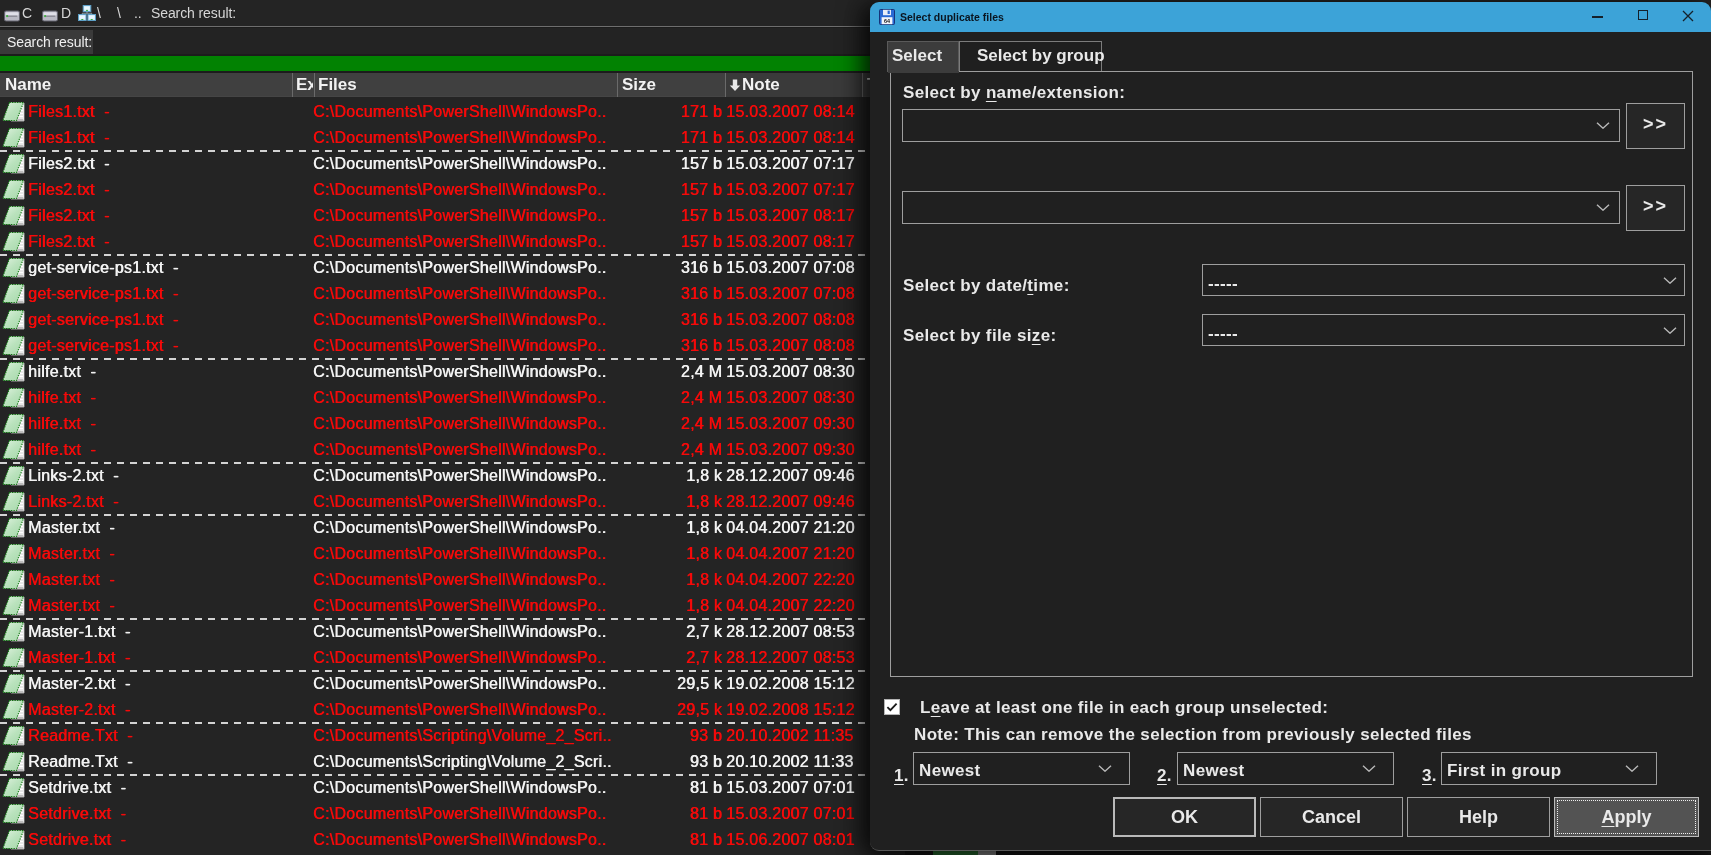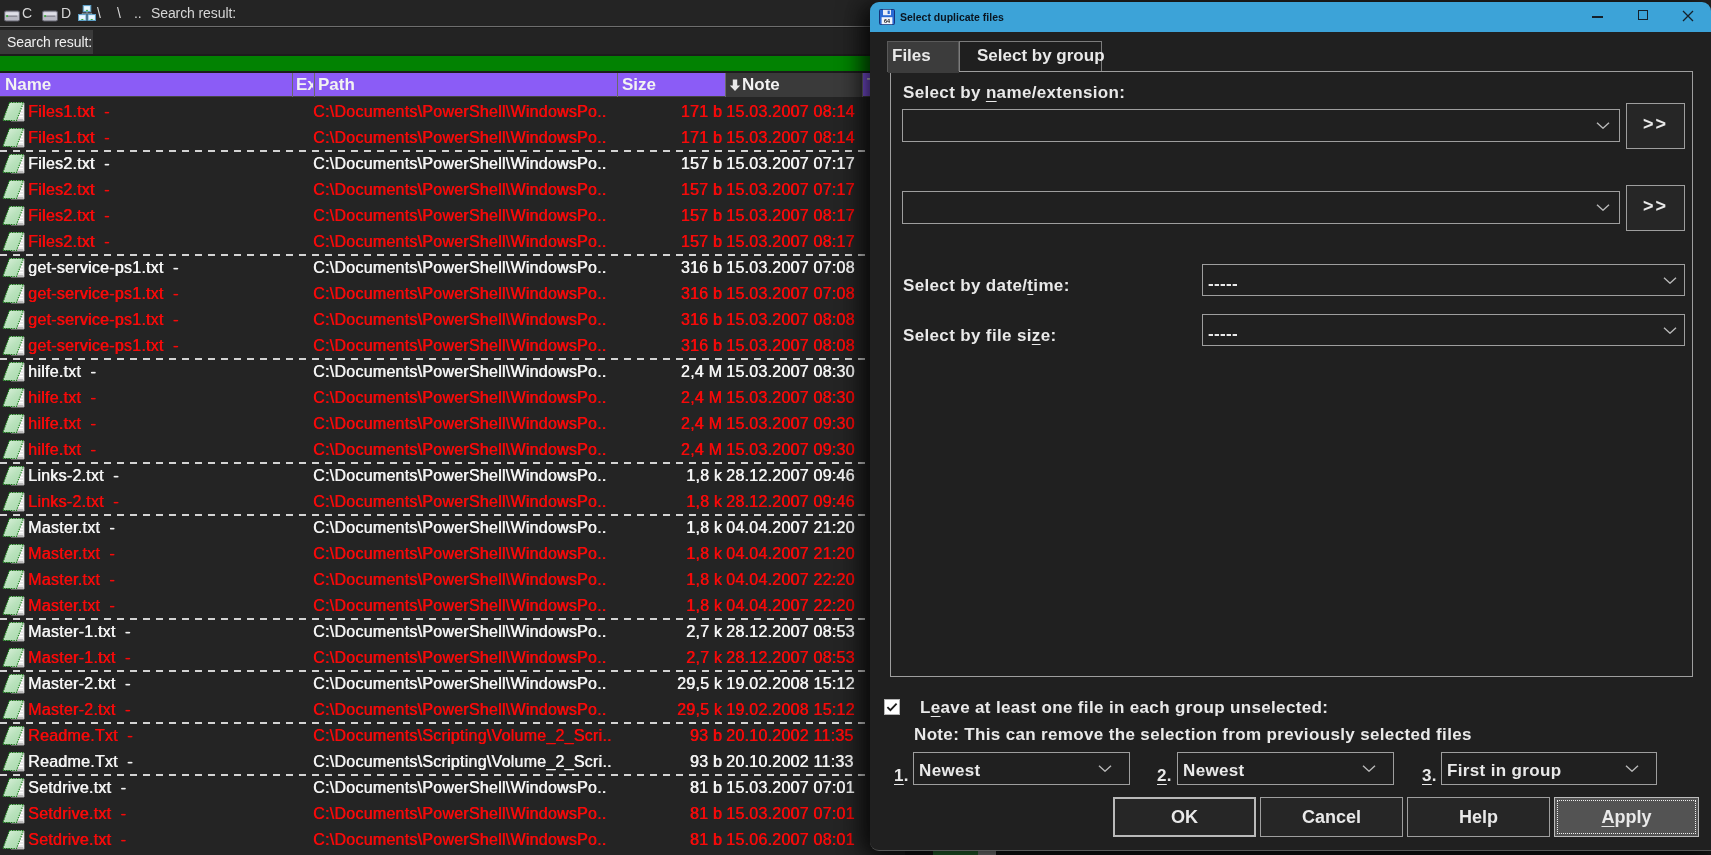--- a/index.html
+++ b/index.html
@@ -6,21 +6,21 @@
 body { font-family:"Liberation Sans", sans-serif; position:relative; }
 #page { position:absolute; left:0; top:0; width:1711px; height:855px; }
 .abs { position:absolute; }
 
 
 #toolbar { position:absolute; left:0; top:0; width:100%; height:27px; background:#242424; border-bottom:1px solid #6e6e6e; }
 #toolbar .t { position:absolute; top:5px; color:#d6d6d6; font-size:14px; letter-spacing:-0.1px; }
 #tabstrip { position:absolute; left:0; top:28px; width:100%; height:26px; background:#232323; }
 #tab1 { position:absolute; left:0; top:2px; width:93px; height:24px; background:#3a3a3a; color:#f0f0f0; font-size:14px; letter-spacing:-0.1px; padding:4px 0 0 7px; white-space:nowrap; overflow:hidden; }
 #greenbar { position:absolute; left:0; top:56px; width:100%; height:15px; background:#028202; }
-#header { position:absolute; left:0; top:73px; width:100%; height:24px; background:#8b5cf6; border-bottom:1px solid #454545; color:#f2f2f2; font-size:17px; font-weight:bold; }
+#header { position:absolute; left:0; top:73px; width:100%; height:24px; background:#404040; border-bottom:1px solid #454545; color:#f2f2f2; font-size:17px; font-weight:bold; }
 #header .h { position:absolute; top:2px; white-space:nowrap; }
 #header .sep { position:absolute; top:0; width:1px; height:24px; background:#6a6a6a; }
 #hdate { position:absolute; left:726px; top:0; width:136px; height:24px; background:#3a3a3a; }
 #list { position:absolute; left:0; top:97px; width:100%; height:758px; background:#242424;text-decoration:underline; }
 .row { position:absolute; left:0; width:880px; height:26px; font-size:16px; white-space:pre; letter-spacing:0.25px; text-shadow:0.6px 0 currentColor; }
 .row .fic { position:absolute; }
 .row .nm { position:absolute; left:28px; top:4px; }
 .row .pt { position:absolute; left:313px; top:4px; }
 .row .sz { position:absolute; left:560px; top:4px; width:162px; text-align:right; }
 .row .dt { position:absolute; left:726px; top:4px; }
@@ -85,21 +85,21 @@
   <span class="t" style="left:134px">..</span>
   <span class="t" style="left:151px">Search result:</span>
 </div>
 <div id="tabstrip">
       <div id="tab1">Search result:</div>
     </div>
 <div id="greenbar"></div>
 <div id="header">
   <span class="h" style="left:5px">Name</span>
   <span class="h" style="left:296px;width:17px;overflow:hidden;display:inline-block">Ext</span>
-  <span class="h" style="left:318px">Path</span>
+  <span class="h" style="left:318px">Files</span>
   <span class="h" style="left:622px">Size</span>
   <div id="hdate"></div>
   <span class="h" style="left:742px;z-index:2">Note</span>
   <svg class="abs" style="left:729px;top:6px;z-index:2" width="12" height="13" viewBox="0 0 12 13">
     <path d="M6 12 L0.8 6.5 L3.8 6.5 L3.8 0.5 L8.2 0.5 L8.2 6.5 L11.2 6.5 Z" fill="#e8e8e8"></path>
       </svg>
   <span class="h" style="left:867px;z-index:2">T</span>
   <div class="sep" style="left:292px"></div>
   <div class="sep" style="left:314px"></div>
   <div class="sep" style="left:617px"></div>
@@ -424,21 +424,21 @@
 </svg></span>
     <span class="txt" style="top:9px">Select duplicate files</span>
     <div class="abs" style="left:722px;top:14px;width:11px;height:1.6px;background:#15202a"></div>
     <div class="abs" style="left:768px;top:8px;width:10px;height:10px;border:1.3px solid #15202a"></div>
     <svg class="abs" style="left:812px;top:8px" width="12" height="12" viewBox="0 0 12 12">
       <path d="M1 1 L11 11 M11 1 L1 11" stroke="#15202a" stroke-width="1.3"></path>
         </svg>
   </div>
 
   <div class="abs" style="left:17px;top:39px;width:72px;height:31px;background:#3c3c3c;border:1px solid #5a5a5a;border-bottom:none"></div>
-  <span class="dlab" style="left:22px;top:44px;letter-spacing:0">Files</span>
+  <span class="dlab" style="left:22px;top:44px;letter-spacing:0">Select</span>
   <div class="abs" style="left:89px;top:39px;width:143px;height:31px;background:#1f1f1f;border:1px solid #7c7c7c;border-bottom:none"></div>
   <span class="dlab" style="left:107px;top:44px;letter-spacing:0">Select by group</span>
 
   <div class="abs" style="left:20px;top:69px;width:803px;height:606px;border:1.5px solid #9e9e9e;border-top:1.5px solid #9e9e9e"></div>
   <div class="abs" style="left:18px;top:69px;width:71px;height:2px;background:#3c3c3c"></div>
 
   <span class="dlab" style="left:33px;top:81px">Select by <u>n</u>ame/extension:</span>
   <div class="dbox" style="left:32px;top:107px;width:718px;height:33px;background:#202020"></div>
   <svg style="position:absolute;left:726px;top:120px" width="14" height="7" viewBox="0 0 14 7">
 <path d="M1 0.8 L7 6.2 L13 0.8" stroke="#b9b9b9" stroke-width="1.4" fill="none"></path>

